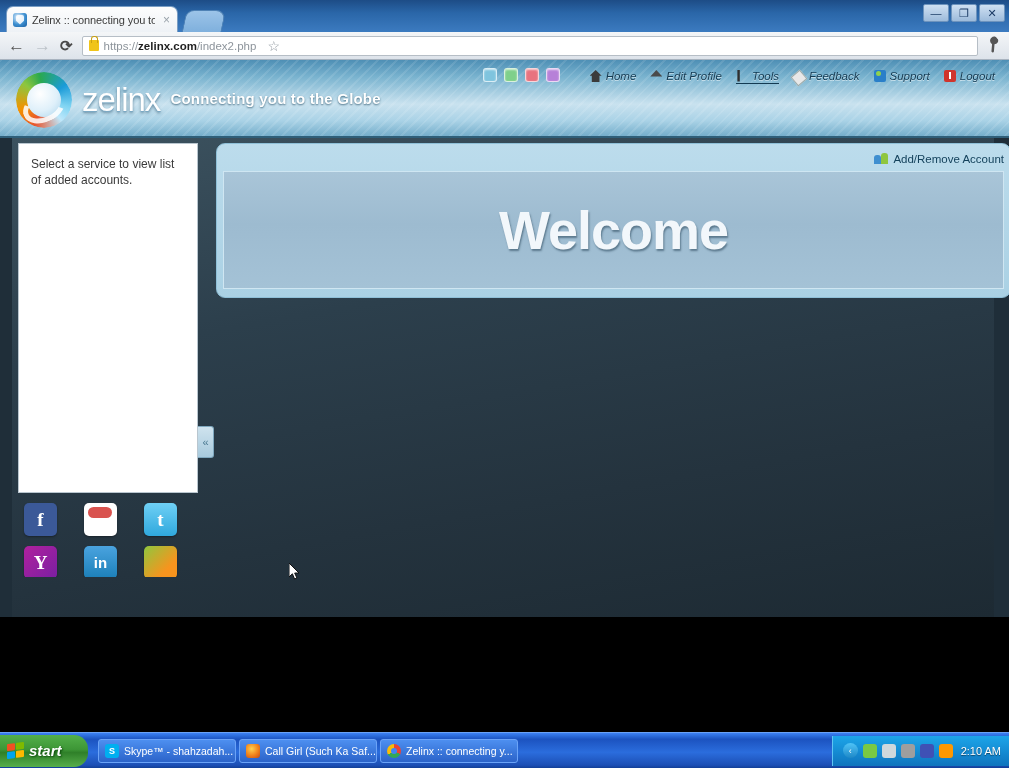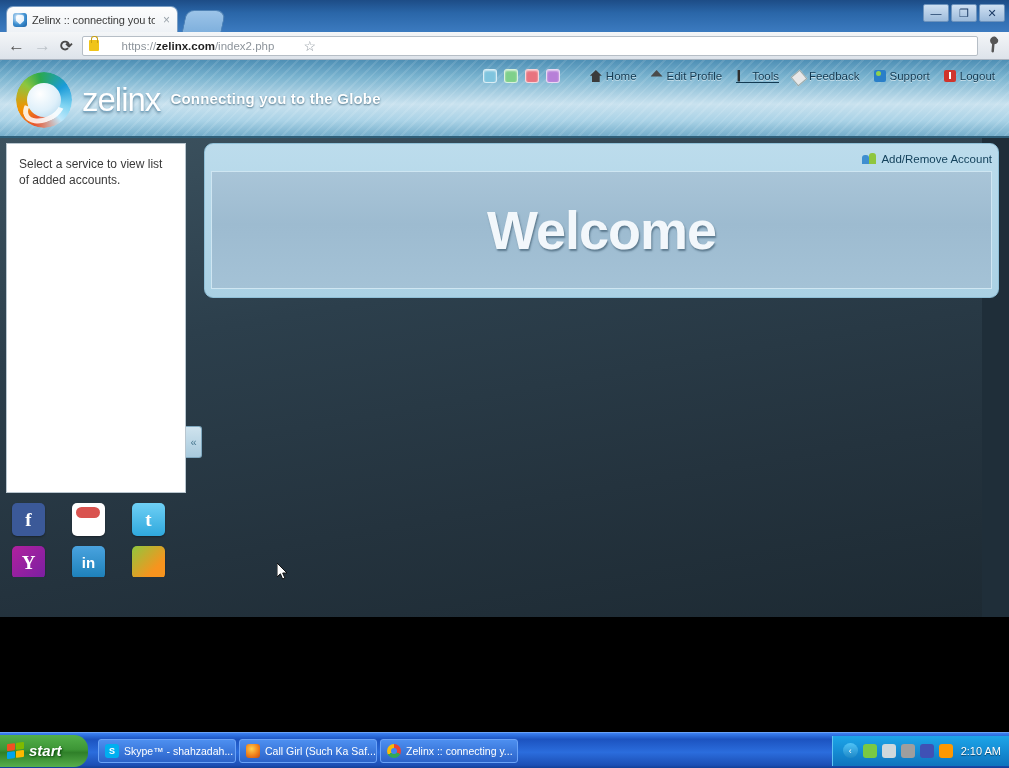--- a/index.html
+++ b/index.html
@@ -57,21 +57,21 @@
     position:absolute; left:0; top:32px; width:1009px; height:28px;
     background: linear-gradient(to bottom,#f4f6f8,#dde3ea);
     border-bottom:1px solid #a8b3bf;
     display:flex; align-items:center; padding:0 8px; gap:9px;
   }
   .nav-icon { font-size:17px; color:#555; line-height:1; cursor:default; }
   .nav-icon.dim { color:#bcc2c8; }
   .nav-icon.reload { font-size:15px; font-weight:bold; color:#4a4a4a; }
   .omnibox {
     flex:1 1 auto; height:20px; background:#fff; border:1px solid #b6bec6;
-    border-radius:2px; display:flex; align-items:center; padding:0 6px; gap:23px;
+    border-radius:2px; display:flex; align-items:center; padding:0 6px; gap:5px;
   }
   .lock {
     width:10px; height:11px; background:#f0c419; border-radius:1px; position:relative; flex:0 0 auto;
   }
   .lock:before{ content:""; position:absolute; left:2.5px; top:-4px; width:5px; height:6px;
     border:1.5px solid #c9a013; border-bottom:none; border-radius:3px 3px 0 0;}
   .url { font-size:11.5px; color:#8d949b; white-space:nowrap; }
   .url b { color:#1f1f1f; font-weight:bold; }
   .omnibox-right { display:flex; align-items:center; gap:7px; padding-left:6px; }
   .star { font-size:14px; color:#8e969e; }
@@ -110,22 +110,23 @@
   }
   .logo-text {
     font-size:33px; font-weight:normal; color:#ffffff; letter-spacing:-1px;
     text-shadow: 0 1px 0 #7ba9c4, 0 2px 3px rgba(20,60,85,.55);
   }
   .logo-tag {
     font-size:15px; font-weight:bold; color:#ffffff; letter-spacing:.2px;
     text-shadow: 0 1px 2px rgba(25,70,95,.75); padding-bottom:4px;
   }
   .top-nav {
-    position:absolute; right:14px; top:8px; display:flex; align-items:center; gap:14px;
+    position:absolute; right:14px; top:8px; display:flex; gap:14px;
     font-size:11.5px;
+    font-style:italic;
   }
   .theme-swatches { display:flex; gap:7px; margin-right:16px; }
   .swatch { width:14px; height:14px; border-radius:3px; border:1px solid rgba(255,255,255,.7);
             box-shadow: inset 0 1px 2px rgba(255,255,255,.7); }
   .nav-link { display:flex; align-items:center; gap:4px; color:#133a52; text-decoration:none;
               text-shadow:0 1px 0 rgba(255,255,255,.55); white-space:nowrap; }
   .nav-link .ni { width:12px; height:12px; display:inline-block; position:relative; flex:0 0 auto; }
   .ni-home { background:#3b3b3b; clip-path: polygon(50% 0,100% 48%,82% 48%,82% 100%,18% 100%,18% 48%,0 48%); }
   .ni-profile { background:#4a4a4a; clip-path: polygon(50% 0,100% 55%,0 55%); }
   .ni-profile:after{content:"";position:absolute;left:1px;bottom:0;width:10px;height:3px;background:#4a4a4a;}
@@ -146,21 +147,21 @@
     background: linear-gradient(to bottom,#63b4e5,#2f86c4); position:relative;
   }
   .avatar .hat { position:absolute; left:4px; top:4px; width:22px; height:9px; border-radius:9px 9px 0 0;
                  background:#3f9d4a; }
   .avatar .face { position:absolute; left:8px; top:11px; width:15px; height:16px; border-radius:50%;
                   background:#e8bf97; }
   .avatar .hair { position:absolute; left:6px; top:10px; width:19px; height:8px; border-radius:9px 9px 0 0;
                   background:#4a2f1d; }
   .user-name { font-size:13px; color:#eaf4fa; text-shadow:0 1px 2px rgba(10,45,65,.8); }
 
-  .content { position:absolute; left:0; top:78px; width:982px; height:479px;
+  .content { position:absolute; left:12px; top:78px; width:982px; height:479px;
              background: linear-gradient(170deg,#3c525f 0%,#2c3f4c 35%,#24333e 70%,#1d2a33 100%); }
 
   
   .sidebar {
     position:absolute; left:6px; top:5px; width:180px; height:none;
   }
   .sidebar-panel {
     width:180px; height:350px; background:#ffffff; border:1px solid #b9c6cf;
     padding:13px 12px; font-size:12px; color:#3a3a3a; line-height:1.32;
   }

